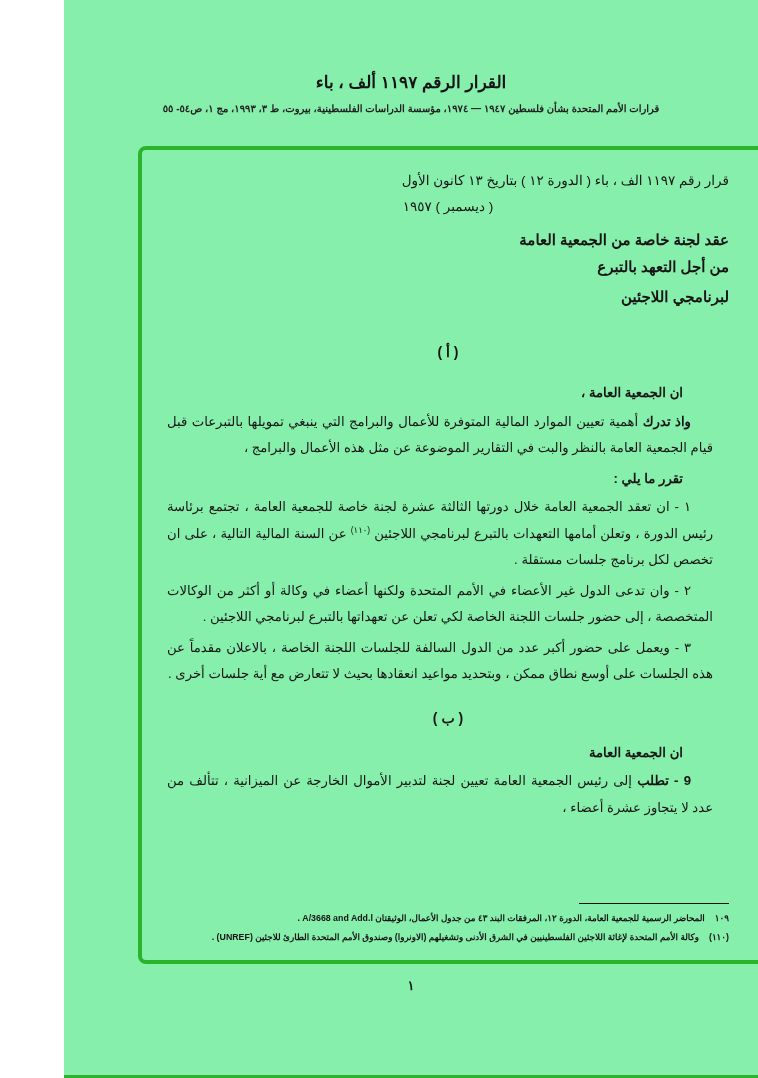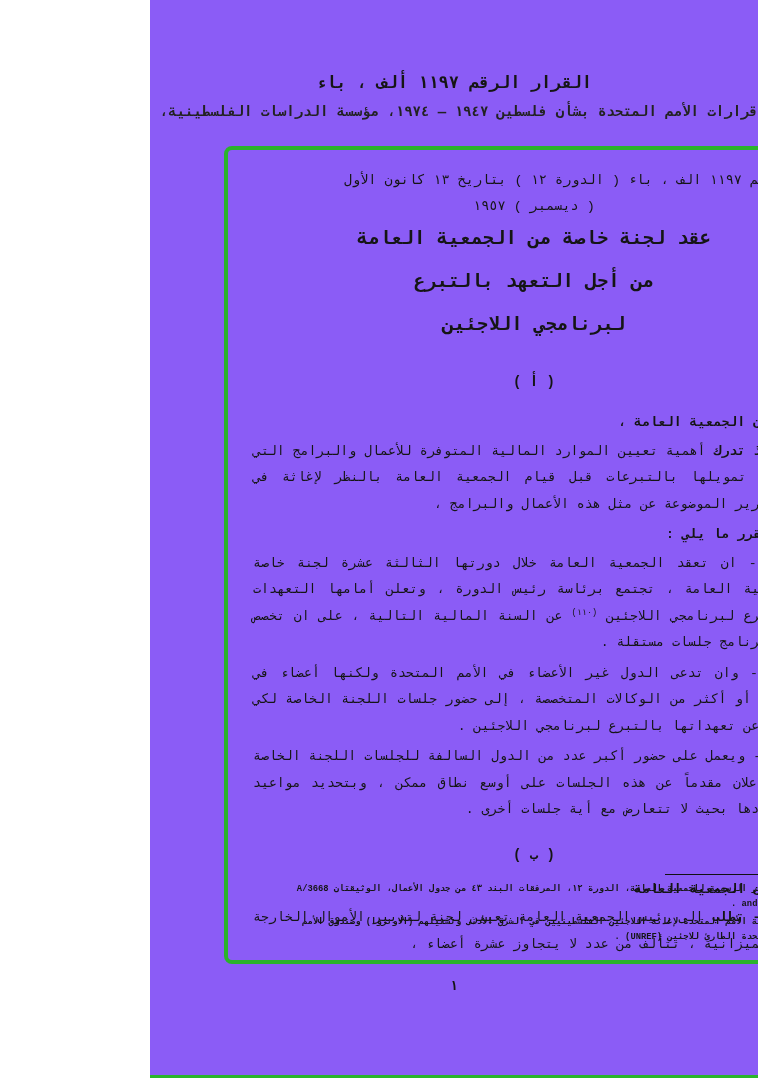--- a/index.html
+++ b/index.html
@@ -1,55 +1,55 @@
 <!DOCTYPE html>
 <html lang="ar" dir="rtl" style="--accent-green: #2bb32b;"><head>
 <meta charset="utf-8">
 <style>
   :root { --accent-green: #2bb32b; --ink: #151515; }
   html, body { margin: 0; padding: 0; background: #ffffff; }
   .sheet {
     position: relative;
-    width: 608px;
+    width: 694px;
     height: 1078px;
-    background: #8b5cf6;
-    font-family: Liberation Mono, monospace;
+    background: #86efac;
+    font-family: Liberation Sans, sans-serif;
     color: var(--ink);
     overflow: hidden;
     direction: rtl;
   }
   
   .doc-header { text-align: center; padding-top: 72px; }
   .doc-title {
     font-size: 17px;
     font-weight: bold;
     margin: 0 0 10px 0;
     letter-spacing: 0.5px;
   }
   .doc-source {
-    font-size: 14px;
+    font-size: 10px;
     font-weight: bold;
     color: #222;
     white-space: nowrap;
   }
   
   .green-box {
     position: absolute;
     left: 74px;
     top: 146px;
     width: 637px;
     height: 818px;
     border: 4px solid var(--accent-green);
     border-radius: 8px;
     box-sizing: border-box;
     padding: 18px 42px 10px 25px;
   }
   .res-heading { text-align: right; font-size: 13.5px; line-height: 26px; }
   .res-heading .h2 { text-align: center; }
-  .subject { text-align: center; font-weight: bold; font-size: 19px; line-height: 27px; margin-top: 6px; }
+  .subject { font-weight: bold; font-size: 15px; line-height: 27px; margin-top: 6px; }
   .section-label { text-align: center; font-size: 14px; font-weight: bold; margin: 34px 0 20px 0; }
   .body-text { font-size: 13.2px; line-height: 26.5px; text-align: justify; }
   .body-text p { margin: 0 16px 4px 0; text-indent: 22px; }
   .body-text p.intro { font-weight: bold; text-indent: 30px; margin-bottom: 2px; }
   .lead { font-weight: bold; }
   sup.ref { font-size: 8.5px; vertical-align: super; line-height: 0; }
   
   .footnotes {
     position: absolute;
     bottom: 12px;
@@ -95,28 +95,28 @@
   </header>
 
   <div class="green-box">
 
     <div class="res-heading">
       <div class="h1">قرار رقم ١١٩٧ الف ، باء ( الدورة ١٢ ) بتاريخ ١٣ كانون الأول</div>
       <div class="h2">( ديسمبر ) ١٩٥٧</div>
     </div>
 
     <div class="subject">عقد لجنة خاصة من الجمعية العامة</div>
-    <div class="subject" style="margin-top:16px;">من أجل التعهد بالتبرع</div>
-    <div class="subject" style="margin-top:16px;">لبرنامجي اللاجئين</div>
+    <div class="subject" style="margin-top:0;">من أجل التعهد بالتبرع</div>
+    <div class="subject" style="margin-top:3px;">لبرنامجي اللاجئين</div>
 
     <div class="section-label">( أ )</div>
 
     <div class="body-text">
       <p class="intro">ان الجمعية العامة ،</p>
-      <p><span class="lead">واذ تدرك</span> <span>أهمية تعيين الموارد المالية المتوفرة للأعمال والبرامج التي ينبغي تمويلها بالتبرعات قبل قيام الجمعية العامة بالنظر لإغاثة في التقارير الموضوعة عن مثل هذه الأعمال والبرامج ،</span></p>
+      <p><span class="lead">واذ تدرك</span> <span>أهمية تعيين الموارد المالية المتوفرة للأعمال والبرامج التي ينبغي تمويلها بالتبرعات قبل قيام الجمعية العامة بالنظر والبت في التقارير الموضوعة عن مثل هذه الأعمال والبرامج ،</span></p>
       <p class="intro">تقرر ما يلي :</p>
       <p><span>١ - ان تعقد الجمعية العامة خلال دورتها الثالثة عشرة لجنة خاصة للجمعية العامة ، تجتمع برئاسة رئيس الدورة ، وتعلن أمامها التعهدات بالتبرع لبرنامجي اللاجئين</span> <sup class="ref">(١١٠)</sup> <span>عن السنة المالية التالية ، على ان تخصص لكل برنامج جلسات مستقلة .</span></p>
       <p>٢ - وان تدعى الدول غير الأعضاء في الأمم المتحدة ولكنها أعضاء في وكالة أو أكثر من الوكالات المتخصصة ، إلى حضور جلسات اللجنة الخاصة لكي تعلن عن تعهداتها بالتبرع لبرنامجي اللاجئين .</p>
       <p>٣ - ويعمل على حضور أكبر عدد من الدول السالفة للجلسات اللجنة الخاصة ، بالاعلان مقدماً عن هذه الجلسات على أوسع نطاق ممكن ، وبتحديد مواعيد انعقادها بحيث لا تتعارض مع أية جلسات أخرى .</p>
     </div>
 
     <div class="section-label" style="margin:22px 0 14px 0;">( ب )</div>
 
     <div class="body-text">
       <p class="intro">ان الجمعية العامة</p>

